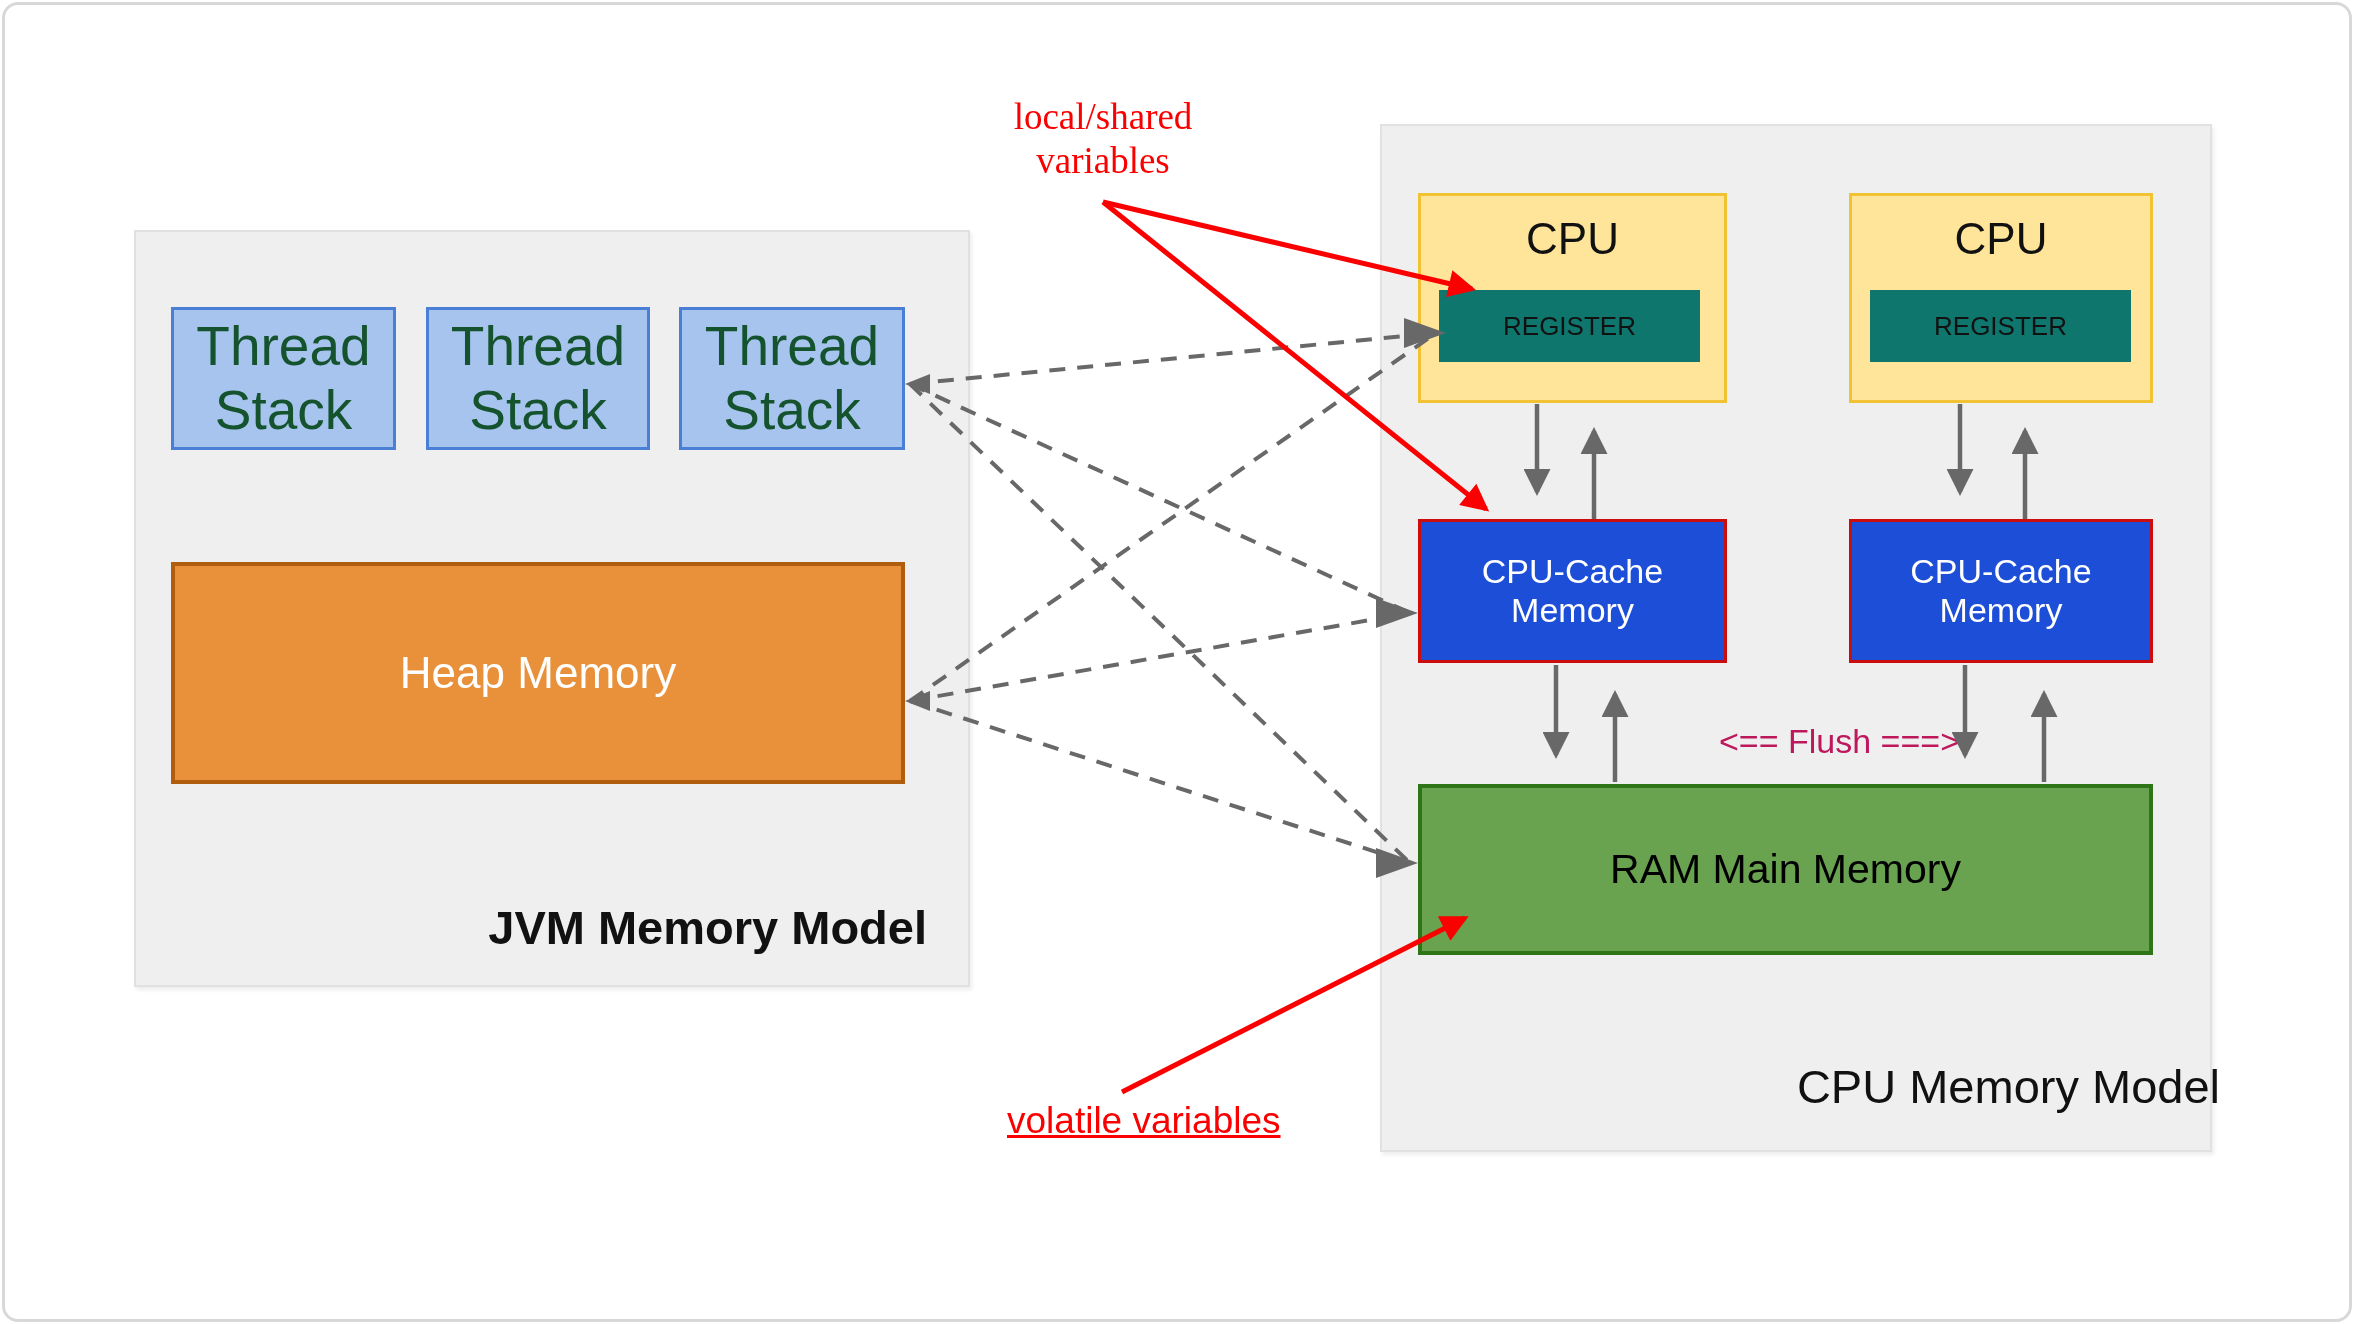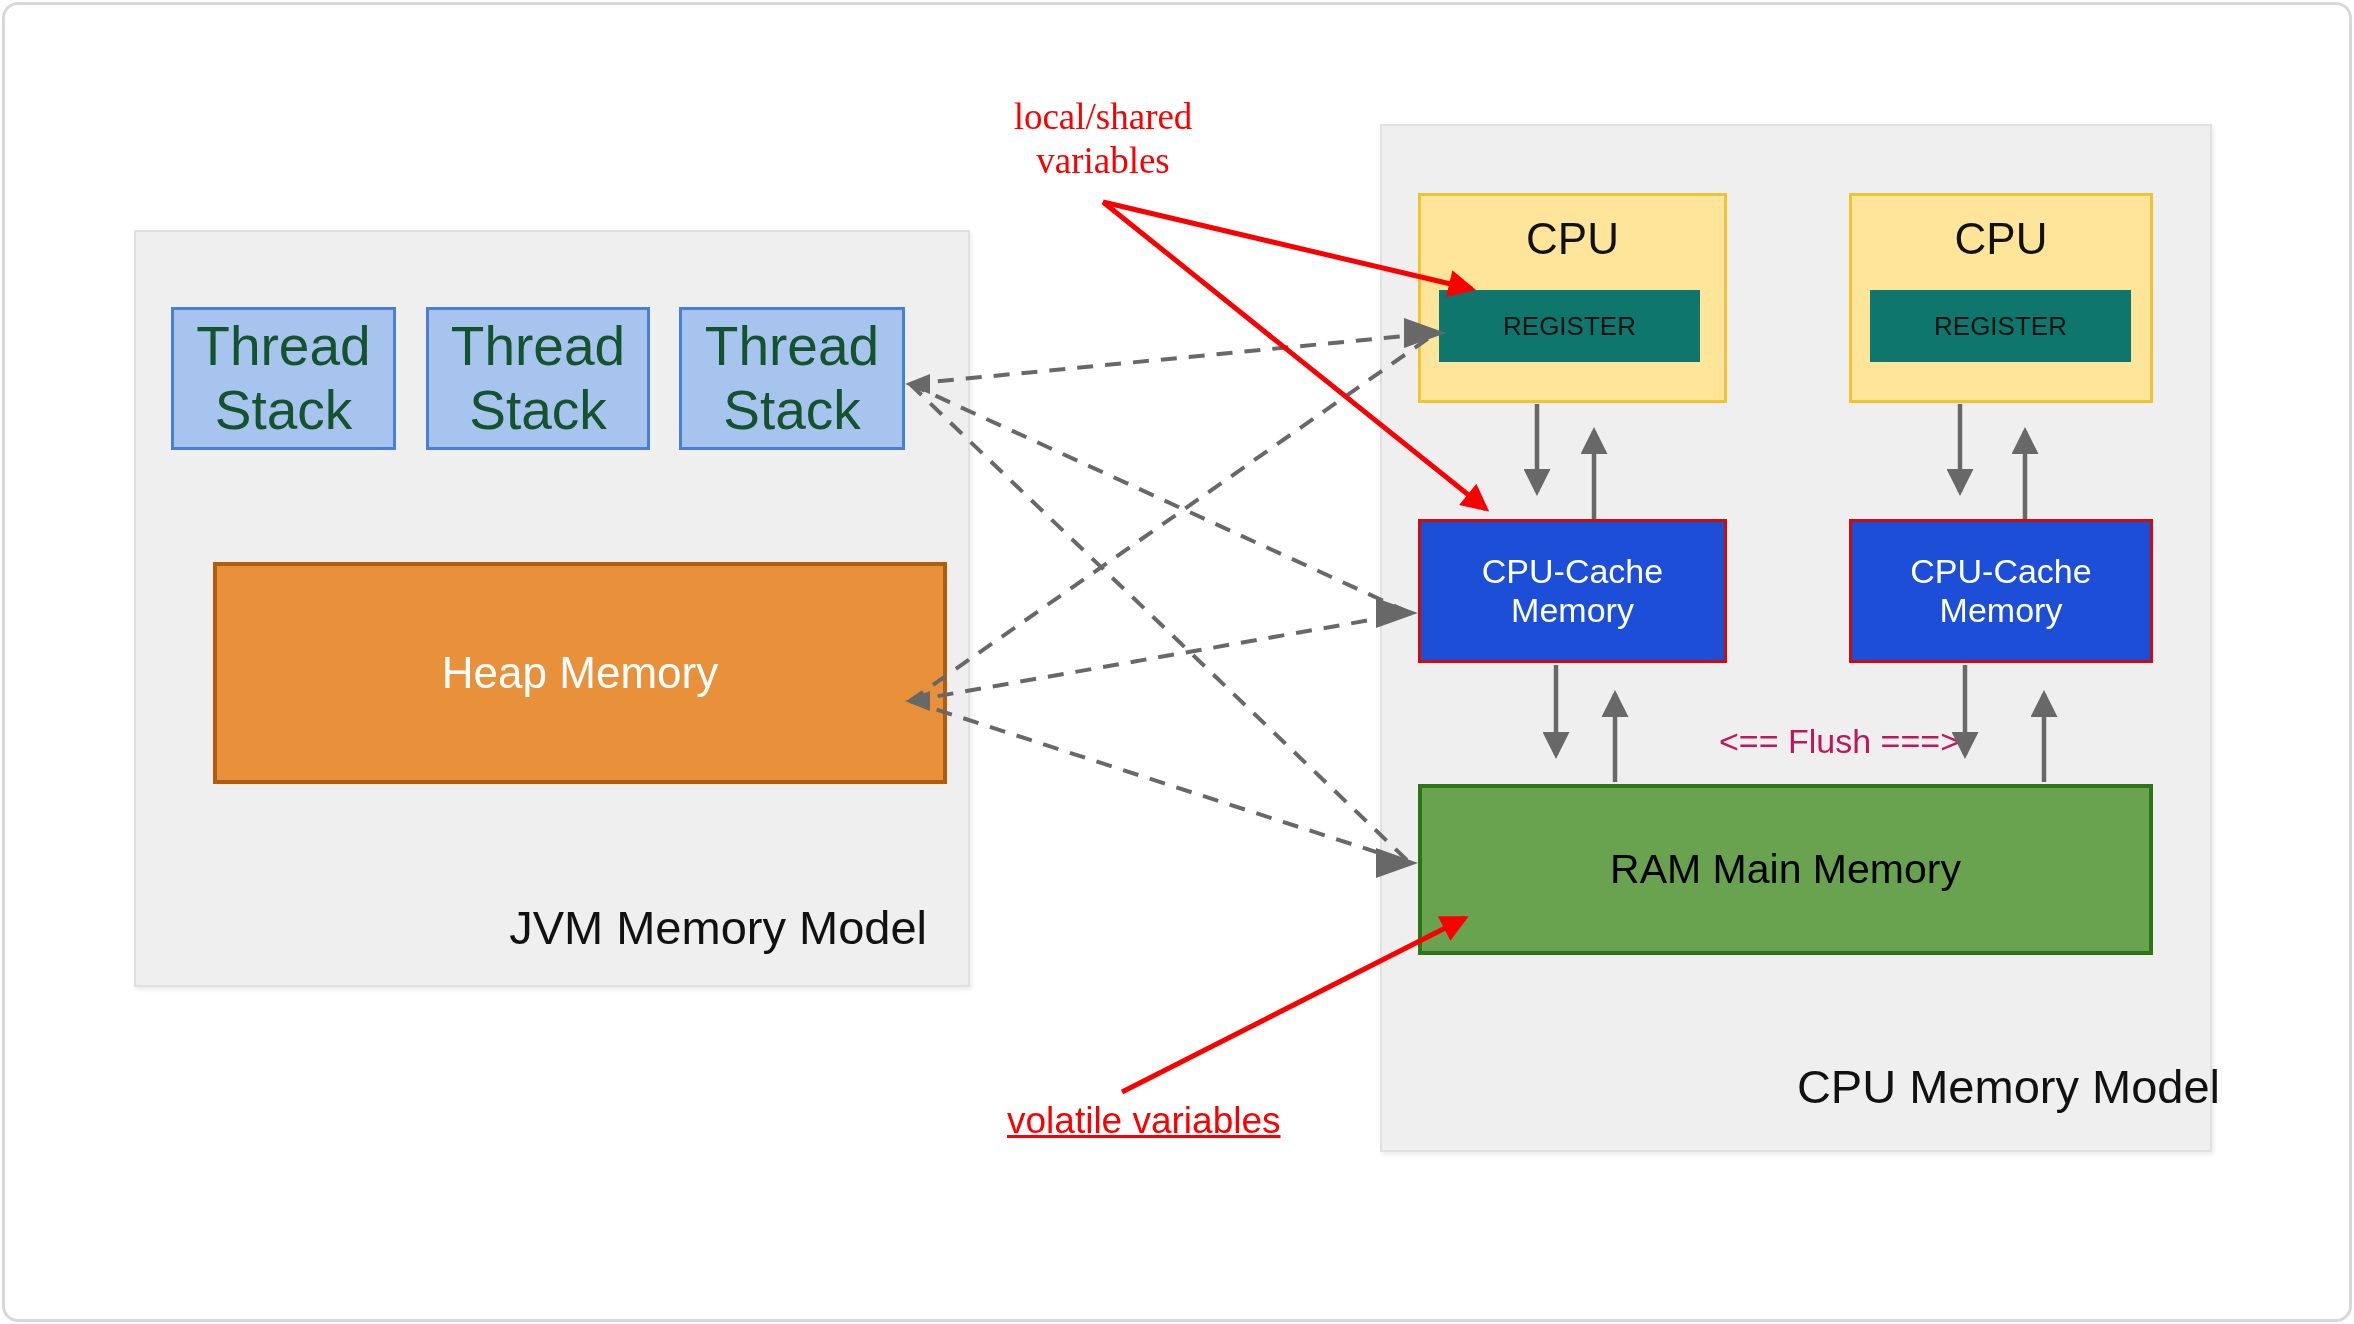--- a/index.html
+++ b/index.html
@@ -13,21 +13,21 @@
   .panel-cpu{left:1380px;top:124px;width:832px;height:1028px;}
   .panel-title{position:absolute;font-size:47px;color:#111;white-space:nowrap;}
   .panel-title.jvm{right:43px;bottom:32px;}
   .panel-title.cpu{right:35px;bottom:38px;}
   .box{position:absolute;display:flex;align-items:center;justify-content:center;text-align:center;box-sizing:border-box;}
   .multiline{white-space:pre-line;line-height:1.16;}
   .thread-stack{background:#a7c4ef;border:3px solid #4a7fd6;font-size:55px;color:#14532d;}
   .ts1{left:171px;top:307px;width:225px;height:143px;}
   .ts2{left:426px;top:307px;width:224px;height:143px;}
   .ts3{left:679px;top:307px;width:226px;height:143px;}
-  .heap{left:171px;top:562px;width:734px;height:222px;background:#e8913a;border:4px solid #b05e0d;font-size:44px;color:#fff;margin-left:42px;}
+  .heap{left:171px;top:562px;width:734px;height:222px;background:#e8913a;border:4px solid #b05e0d;font-size:44px;color:#fff;}
   .cpu-box{background:#ffe599;border:3px solid #f1c232;align-items:flex-start;padding-top:18px;font-size:44px;color:#111;}
   .cpu1{left:1418px;top:193px;width:309px;height:210px;}
   .cpu2{left:1849px;top:193px;width:304px;height:210px;}
   .register{background:#0f766e;font-size:26px;color:#111;}
   .reg1{left:1439px;top:290px;width:261px;height:72px;}
   .reg2{left:1870px;top:290px;width:261px;height:72px;}
   .cache{background:#1d4ed8;border:3px solid #cc0d0d;font-size:34px;color:#fff;}
   .cache1{left:1418px;top:519px;width:309px;height:144px;}
   .cache2{left:1849px;top:519px;width:304px;height:144px;}
   .ram{left:1418px;top:784px;width:735px;height:171px;background:#69a350;border:4px solid #2e7518;font-size:41px;color:#000000;}
@@ -48,21 +48,21 @@
   <div class="card-border"></div>
 
   <div class="panel panel-jvm"></div>
   <div class="box thread-stack ts1 multiline">Thread
 Stack</div>
   <div class="box thread-stack ts2 multiline">Thread
 Stack</div>
   <div class="box thread-stack ts3 multiline">Thread
 Stack</div>
   <div class="box heap">Heap Memory</div>
-  <div class="panel-title jvm" style="position:absolute;left:134px;top:230px;width:836px;height:757px;pointer-events:none;">
+  <div class="panel-title jvm" style="position:absolute;left:134px;top:230px;width:836px;height:757px;pointer-events:none;font-weight:bold;">
     <span class="panel-title jvm">JVM Memory Model</span>
   </div>
 
   <div class="panel panel-cpu"></div>
   <div class="box cpu-box cpu1">CPU</div>
   <div class="box register reg1">REGISTER</div>
   <div class="box cpu-box cpu2">CPU</div>
   <div class="box register reg2">REGISTER</div>
   <div class="box cache cache1 multiline">CPU-Cache
 Memory</div>

